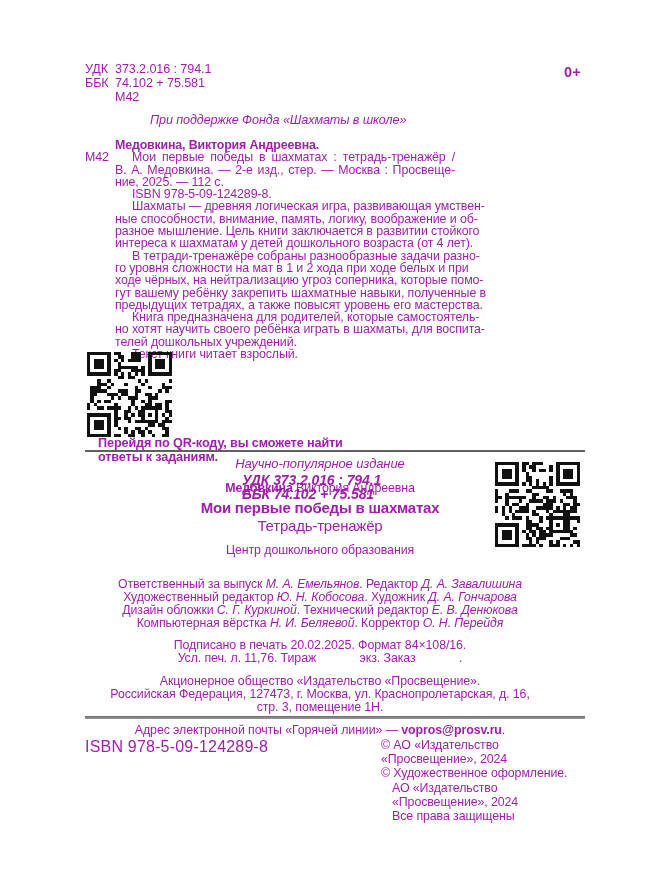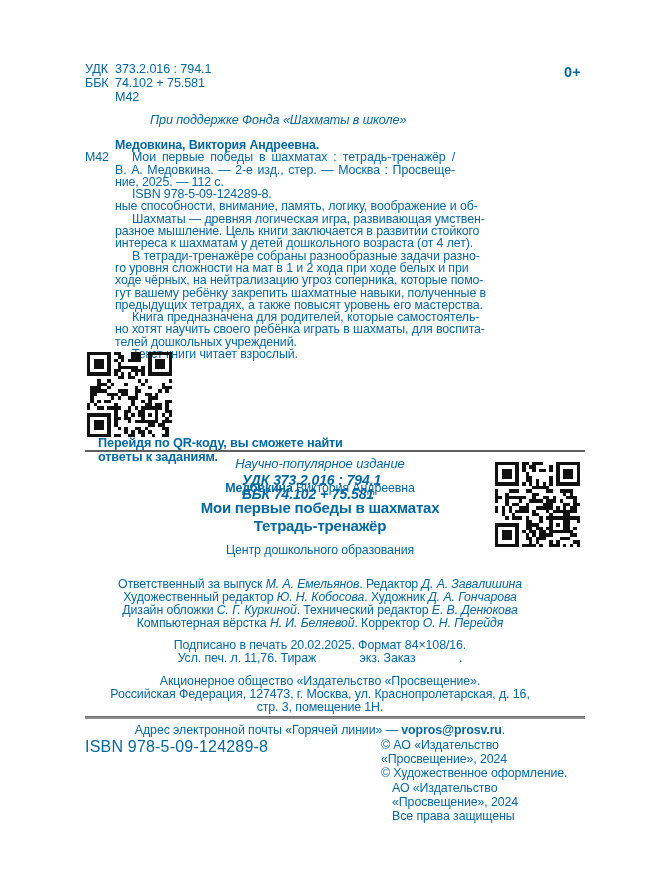--- a/index.html
+++ b/index.html
@@ -1,19 +1,19 @@
 <!DOCTYPE html>
 <html><head>
 <meta charset="utf-8">
 <style>
   * { margin:0; padding:0; box-sizing:border-box; }
   html,body { background:#ffffff; }
   .page {
     position:relative; width:650px; height:869px; background:#ffffff;
-    font-family:"Liberation Sans", sans-serif; color:#0369a1;
+    font-family:"Liberation Sans", sans-serif; color:#a21caf;
     font-size:12.4px; letter-spacing:-0.1px; overflow:hidden;
   }
   
   .top-meta { position:absolute; top:62px; left:85px; font-size:12.6px; }
   .meta-row { display:flex; line-height:14px; }
   .meta-label { width:30px; }
   .age-badge { position:absolute; top:64px; left:564px; font-weight:bold; font-size:14.5px; letter-spacing:0.3px; }
   .support-note { position:absolute; top:113px; left:150px; font-style:italic; font-size:12.6px; }
 
   
@@ -35,21 +35,21 @@
 
   .rule-1 { position:absolute; top:450px; left:85px; width:500px; height:2px; background:#5f5f5f; }
   .rule-2 { position:absolute; top:716px; left:85px; width:500px; height:3px; background:#8c8c8c; border-top:1px solid #6f6f6f; }
 
   
   .imprint { position:absolute; top:457px; left:85px; width:470px; text-align:center; font-size:12.4px; line-height:13px; }
   .edition-type { font-style:italic; font-size:13px; }
   .author-line { margin-top:12px; }
   .author-line .surname { font-weight:bold; }
   .book-title { margin-top:4px; font-size:15px; font-weight:bold; line-height:17.5px; letter-spacing:-0.2px; }
-  .book-subtitle { font-size:15px; font-weight:bold; line-height:17.5px; letter-spacing:-0.2px; }
+  .book-subtitle { font-size:15px; font-weight:normal; line-height:17.5px; letter-spacing:-0.2px; }
   .department { margin-top:10px; }
   .credits { margin-top:21px; line-height:13.1px; font-size:12.3px; }
   .credits i { font-style:italic; }
   .print-info { margin-top:9px; line-height:13.1px; }
   .pub-address { margin-top:9px; line-height:13.1px; }
   .email-line { margin-top:10px; }
   .email-line b { font-weight:bold; }
   .qr-2 { position:absolute; top:5px; left:410px; width:85px; height:85px; }
   .qr-2 svg { width:100%; height:100%; display:block; }
 
@@ -88,22 +88,22 @@
       <span class="margin-code">М42</span>
       <div id="bib-desc-lines">
           <div class="jl ind">Мои первые победы в шахматах : тетрадь-тренажёр /</div>
           <div class="jl">В. А. Медовкина. — 2-е изд., стер. — Москва : Просвеще-</div>
           <div class="jl end">ние, 2025. — 112 с.</div>
         </div>
     </div>
     <div class="ind">ISBN 978-5-09-124289-8.</div>
     <div id="annotation">
         <div>
+          <div class="jl ind">Шахматы — древняя логическая игра, развивающая умствен-</div>
           <div class="jl">ные способности, внимание, память, логику, воображение и об-</div>
-          <div class="jl ind">Шахматы — древняя логическая игра, развивающая умствен-</div>
           <div class="jl">разное мышление. Цель книги заключается в развитии стойкого</div>
           <div class="jl end">интереса к шахматам у детей дошкольного возраста (от 4 лет).</div>
         </div>
         <div>
           <div class="jl ind">В тетради-тренажёре собраны разнообразные задачи разно-</div>
           <div class="jl">го уровня сложности на мат в 1 и 2 хода при ходе белых и при</div>
           <div class="jl">ходе чёрных, на нейтрализацию угроз соперника, которые помо-</div>
           <div class="jl">гут вашему ребёнку закрепить шахматные навыки, полученные в</div>
           <div class="jl end">предыдущих тетрадях, а также повысят уровень его мастерства.</div>
         </div>

